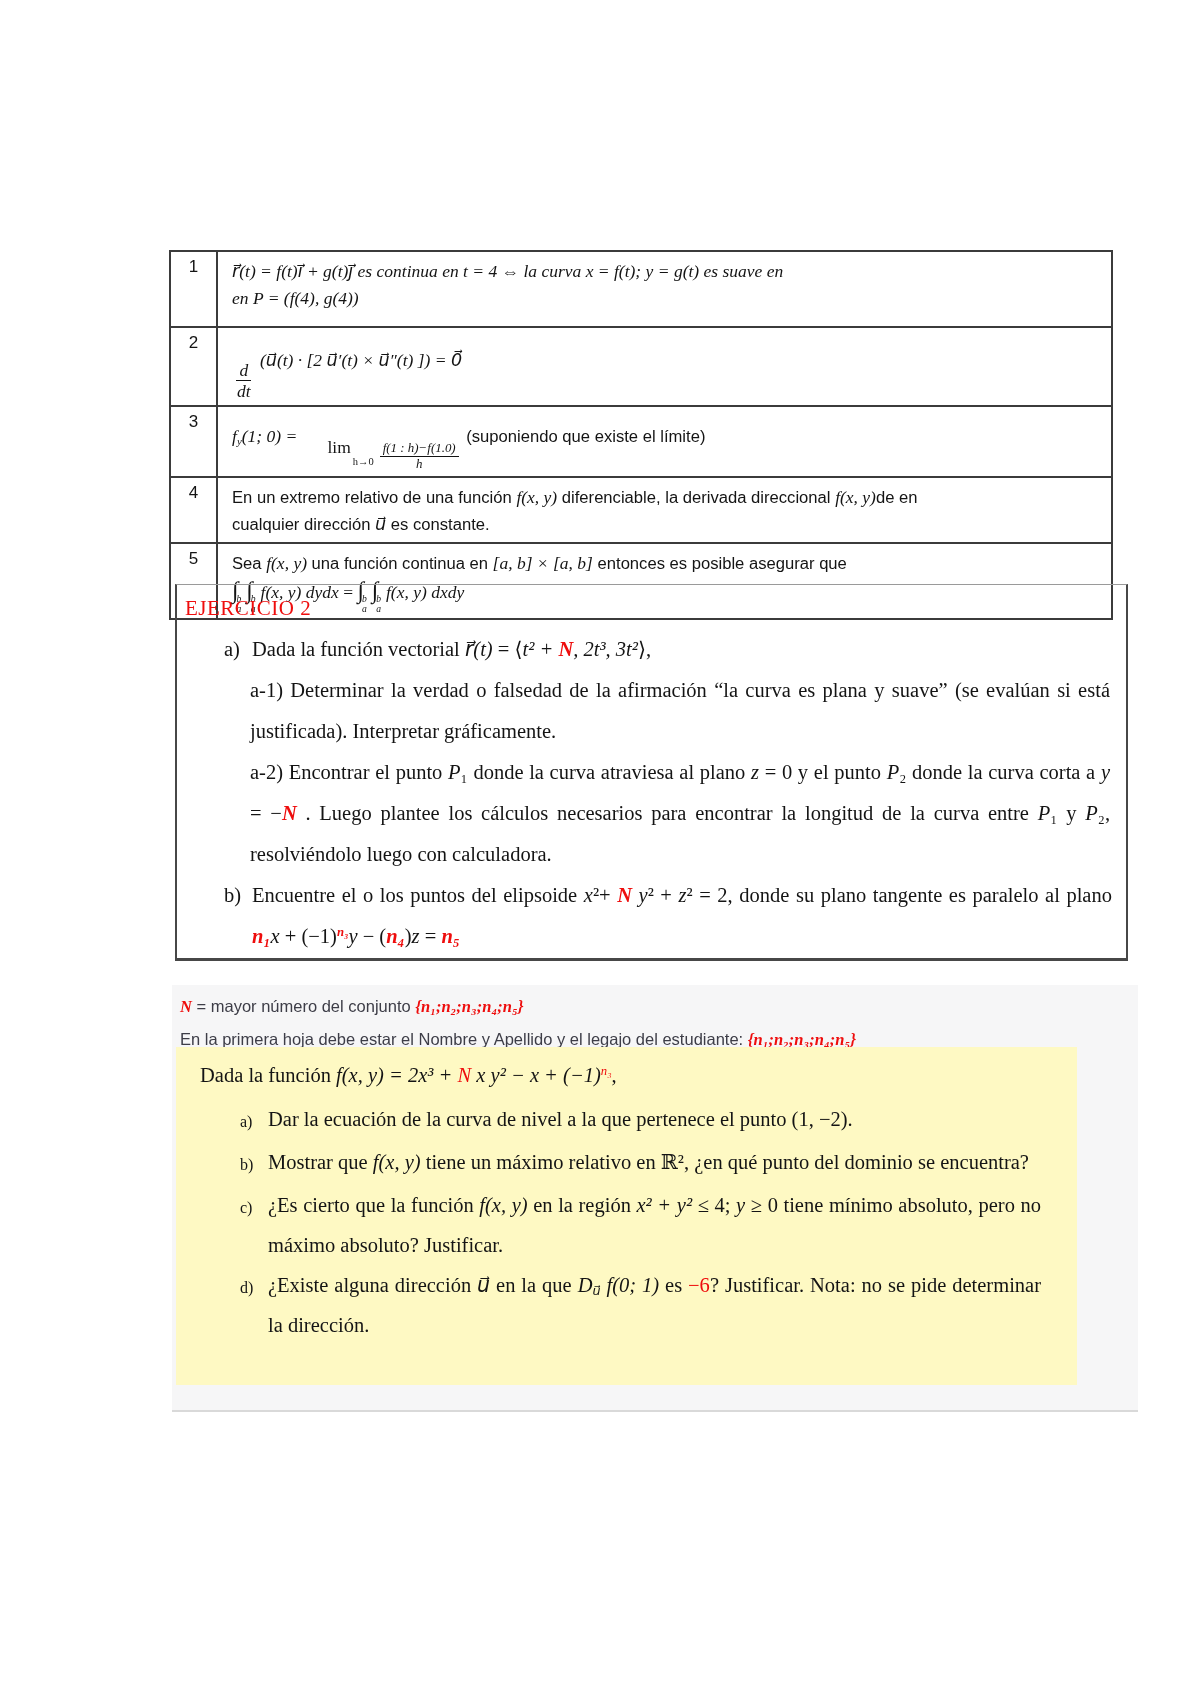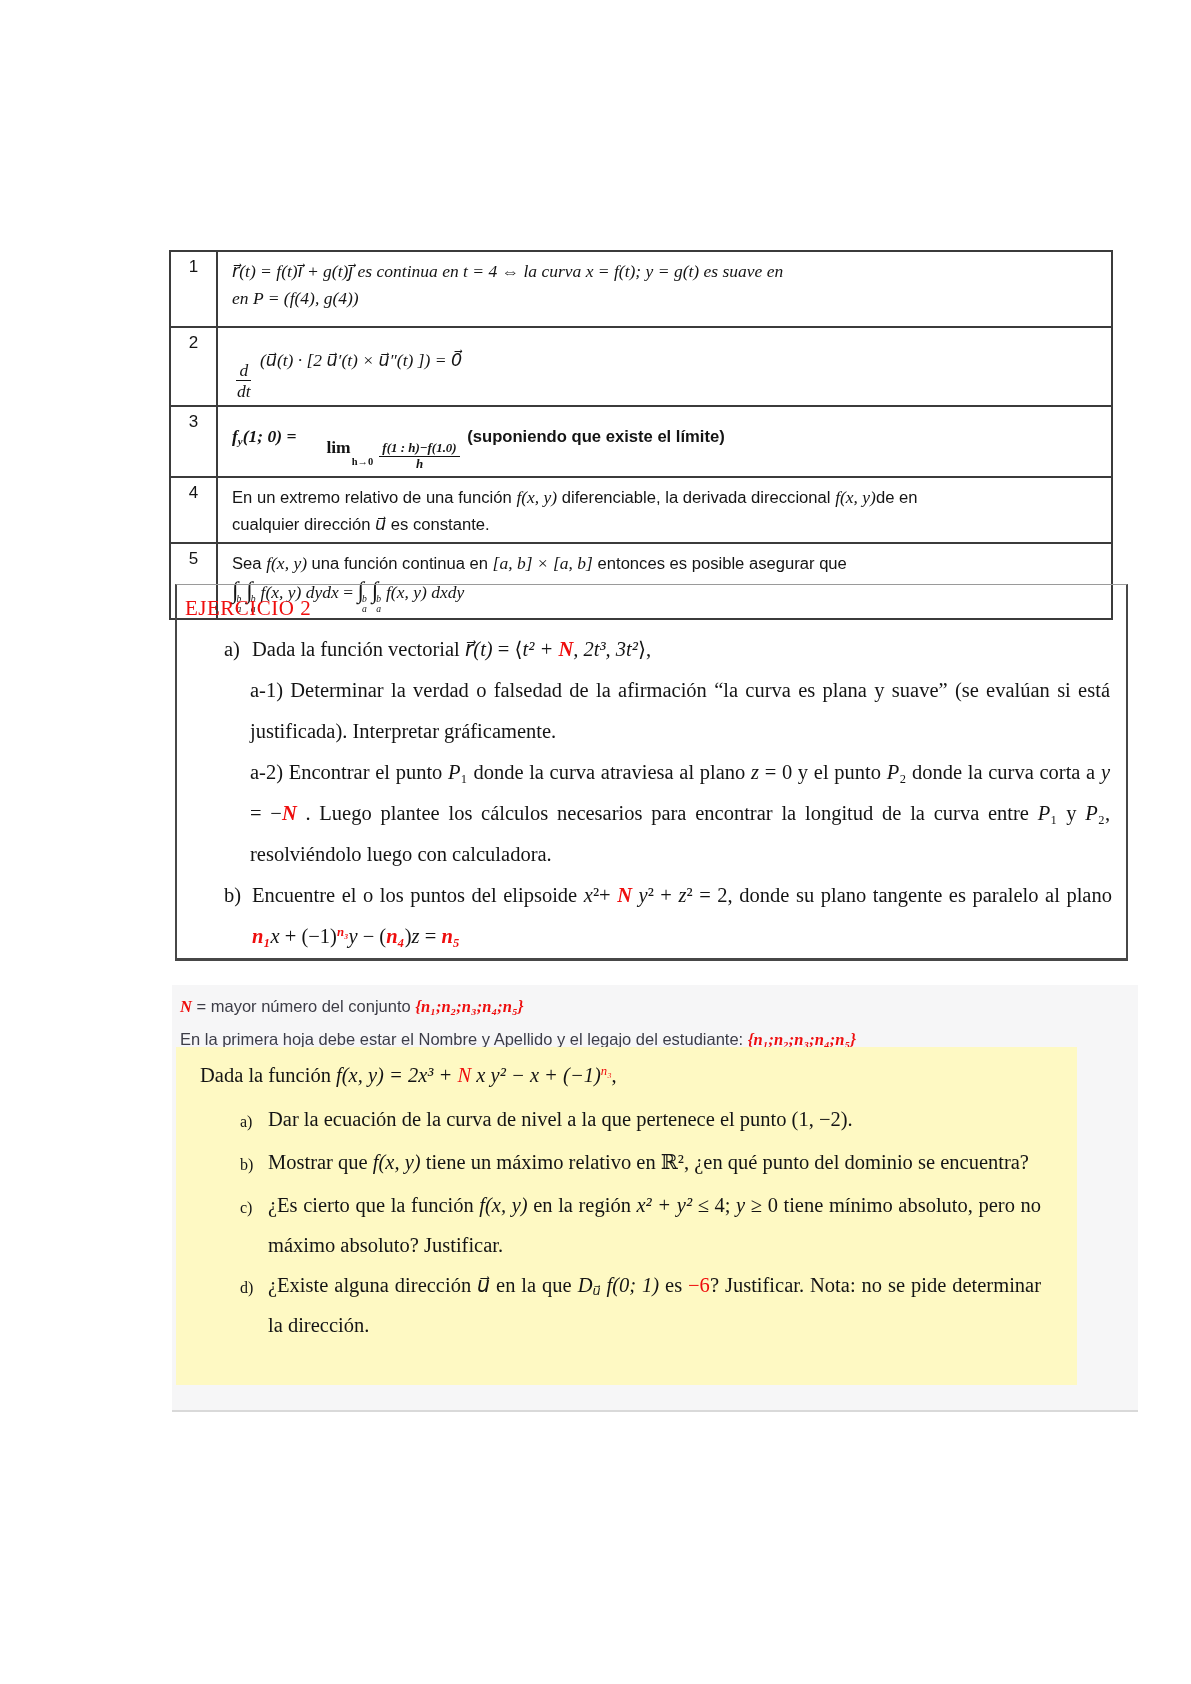--- a/index.html
+++ b/index.html
@@ -91,21 +91,21 @@
       <td class="body">
         <div class="tline" style="line-height:52px;"><span class="frac seg-i">
                 <span class="fn">d</span>
                 <span class="fd">dt</span>
               </span><span class="seg-i"> (u⃗(t) · [2 u⃗′(t) × u⃗″(t) ]) = 0⃗</span></div>
       </td>
     </tr>
     <tr class="r3">
       <td class="num">3</td>
       <td class="body">
-        <div class="tline" style="line-height:46px;font-weight:bold;"><span class="seg-i">f</span><span class="seg-i seg-sub">y</span><span class="seg-i">(1; 0) = </span><span class="stack limstack">
+        <div class="tline" style="line-height:46px;"><span class="seg-i">f</span><span class="seg-i seg-sub">y</span><span class="seg-i">(1; 0) = </span><span class="stack limstack">
                 <span class="top">lim</span>
                 <span class="bot">h→0</span>
               </span><span class="frac fsmall seg-i">
                 <span class="fn">f(1 : h)−f(1.0)</span>
                 <span class="fd">h</span>
               </span><span class="f-sans">   (suponiendo que existe el límite)</span></div>
       </td>
     </tr>
     <tr class="r4">
       <td class="num">4</td>

